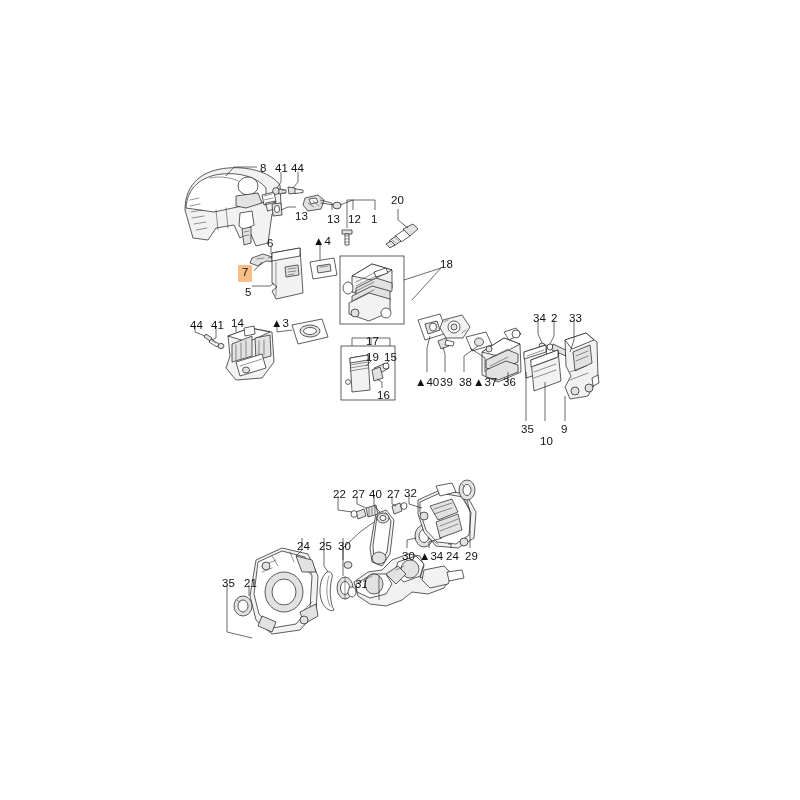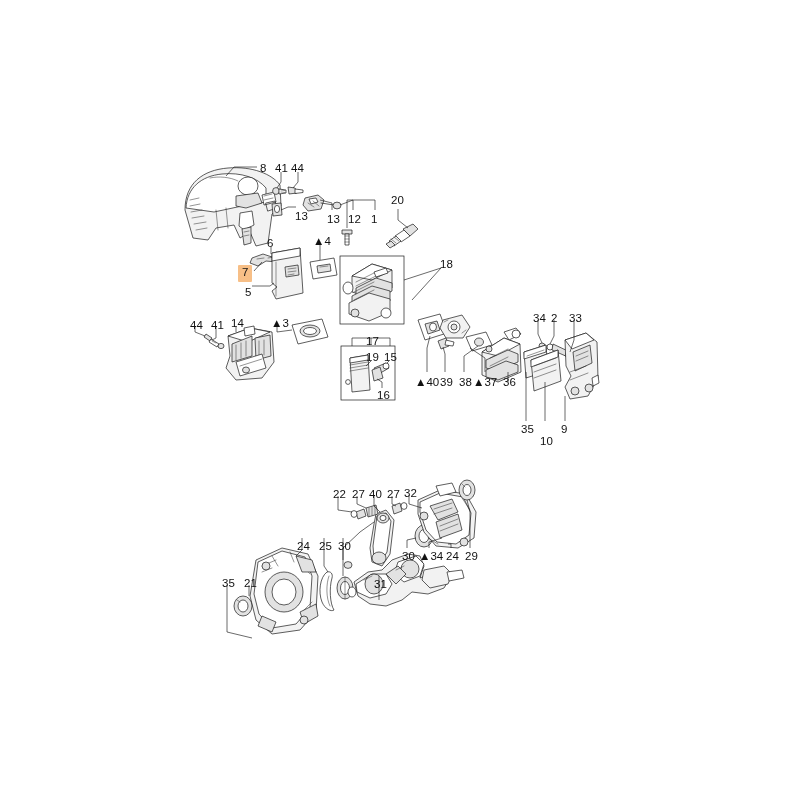--- a/index.html
+++ b/index.html
@@ -418,18 +418,18 @@
       <div class="lbl" style="left: 369px; top: 489px;">40</div>
       <div class="lbl" style="left: 387px; top: 489px;">27</div>
       <div class="lbl" style="left: 404px; top: 488px;">32</div>
       <div class="lbl" style="left: 297px; top: 541px;">24</div>
       <div class="lbl" style="left: 319px; top: 541px;">25</div>
       <div class="lbl" style="left: 338px; top: 541px;">30</div>
       <div class="lbl" style="left: 402px; top: 551px;">30</div>
       <div class="lbl" style="left: 419px; top: 551px;">▲34</div>
       <div class="lbl" style="left: 446px; top: 551px;">24</div>
       <div class="lbl" style="left: 465px; top: 551px;">29</div>
-      <div class="lbl" style="left: 374px; top: 579px;">31</div>
+      <div class="lbl" style="left: 355px; top: 579px; font-style: italic;">31</div>
       <div class="lbl" style="left: 222px; top: 578px;">35</div>
       <div class="lbl" style="left: 244px; top: 578px;">21</div>
     </div>
 
 </div>
 
 </body></html>

